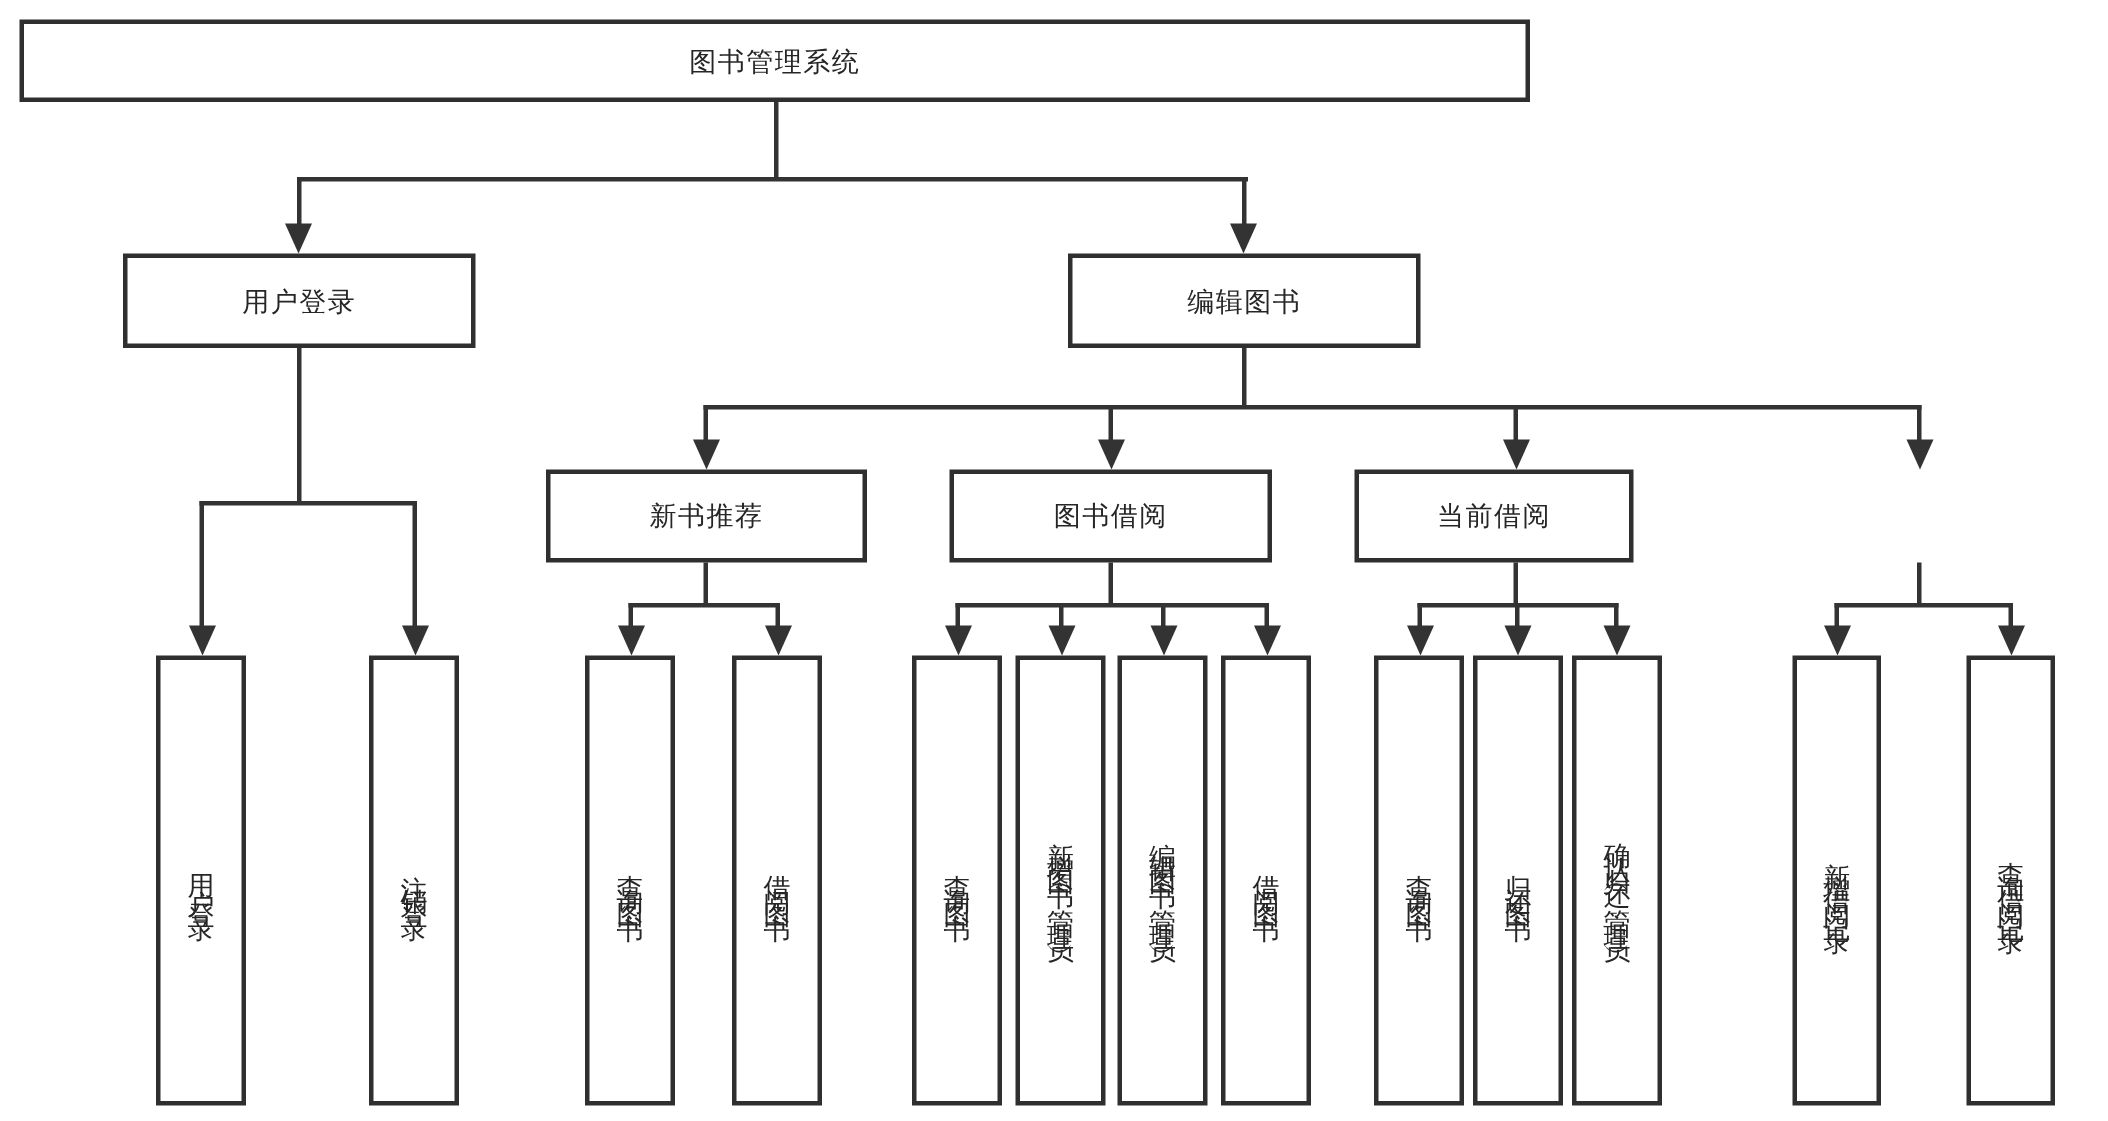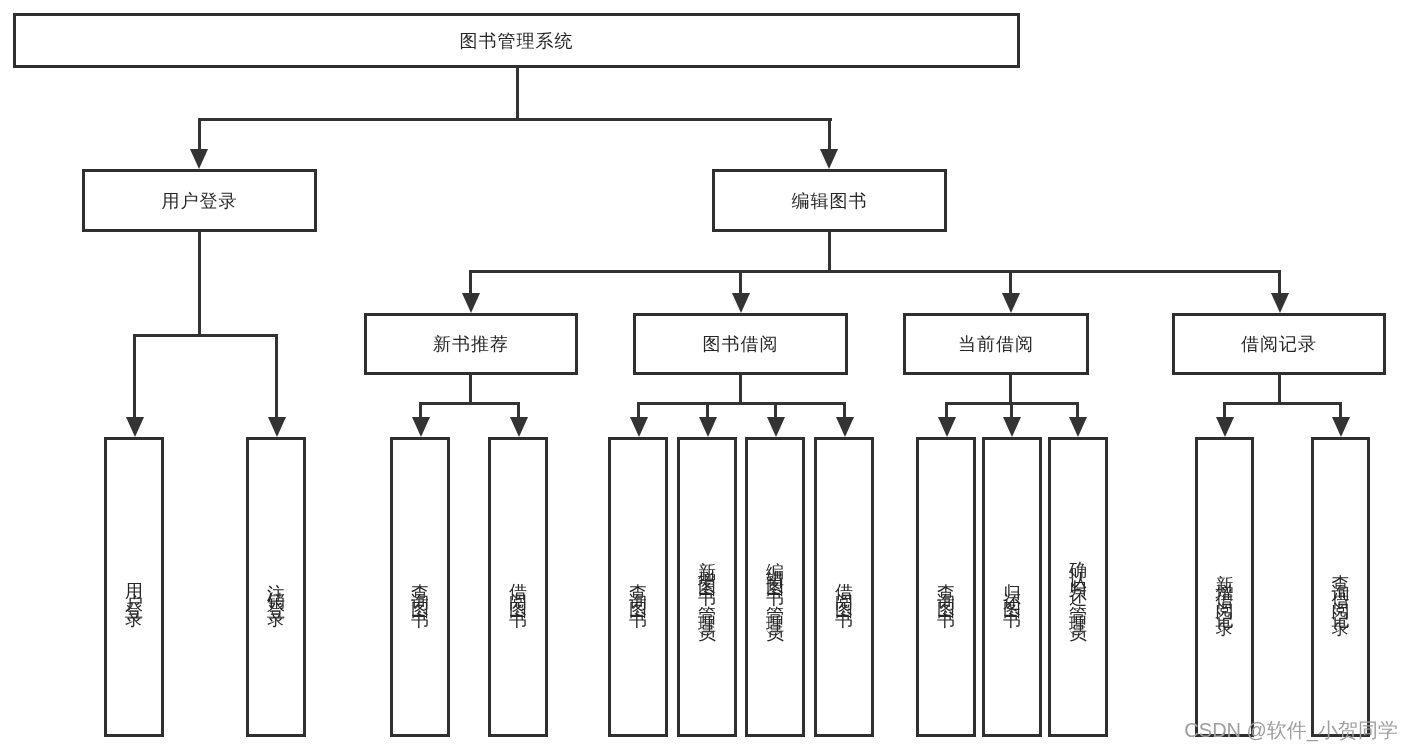--- a/index.html
+++ b/index.html
@@ -78,23 +78,20 @@
 
   <div class="node h" style="left:364px;top:313px;width:214px;height:62px">
     <span class="lbl">新书推荐</span>
   </div>
   <div class="node h" style="left:633px;top:313px;width:215px;height:62px">
     <span class="lbl">图书借阅</span>
   </div>
   <div class="node h" style="left:903px;top:313px;width:186px;height:62px">
     <span class="lbl">当前借阅</span>
   </div>
-  <div class="node h" style="left:1172px;top:313px;width:214px;height:62px">
-    <span class="lbl">借阅记录</span>
-  </div>
 
   <div class="vline" style="left:469px;top:375px;height:29px"></div>
   <div class="hline" style="left:419px;top:402px;width:101px"></div>
   <div class="vline" style="left:419px;top:402px;height:16px"></div>
   <div class="arrow" style="left:412px;top:417px"></div>
   <div class="vline" style="left:517px;top:402px;height:16px"></div>
   <div class="arrow" style="left:510px;top:417px"></div>
 
   <div class="vline" style="left:739px;top:375px;height:29px"></div>
   <div class="hline" style="left:637px;top:402px;width:208px"></div>
@@ -160,15 +157,14 @@
     <span class="lbl">确认归还（管理员）</span>
   </div>
 
   <div class="node v" style="left:1195px;top:437px;width:59px;height:300px">
     <span class="lbl">新增借阅记录</span>
   </div>
   <div class="node v" style="left:1311px;top:437px;width:59px;height:300px">
     <span class="lbl">查询借阅记录</span>
   </div>
 
-  <div class="watermark">CSDN @软件_小贺同学</div>
 
 </div>
 
 </body></html>

